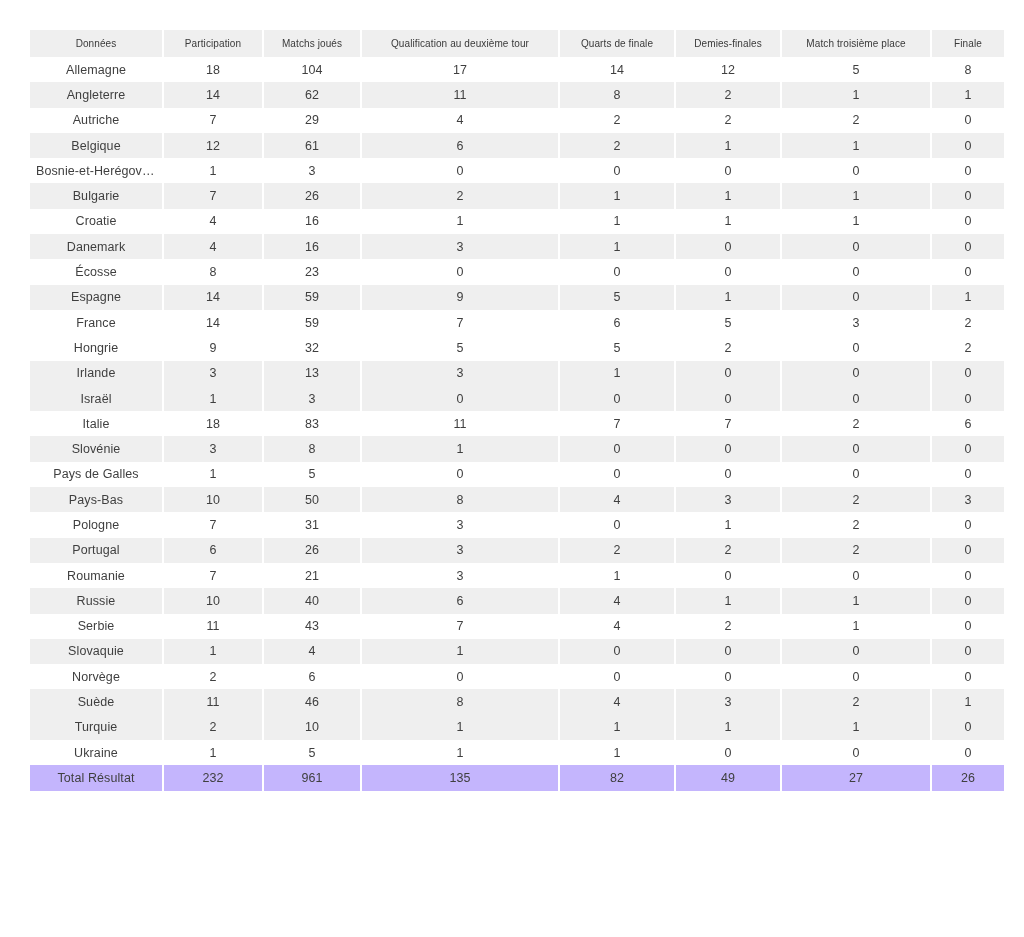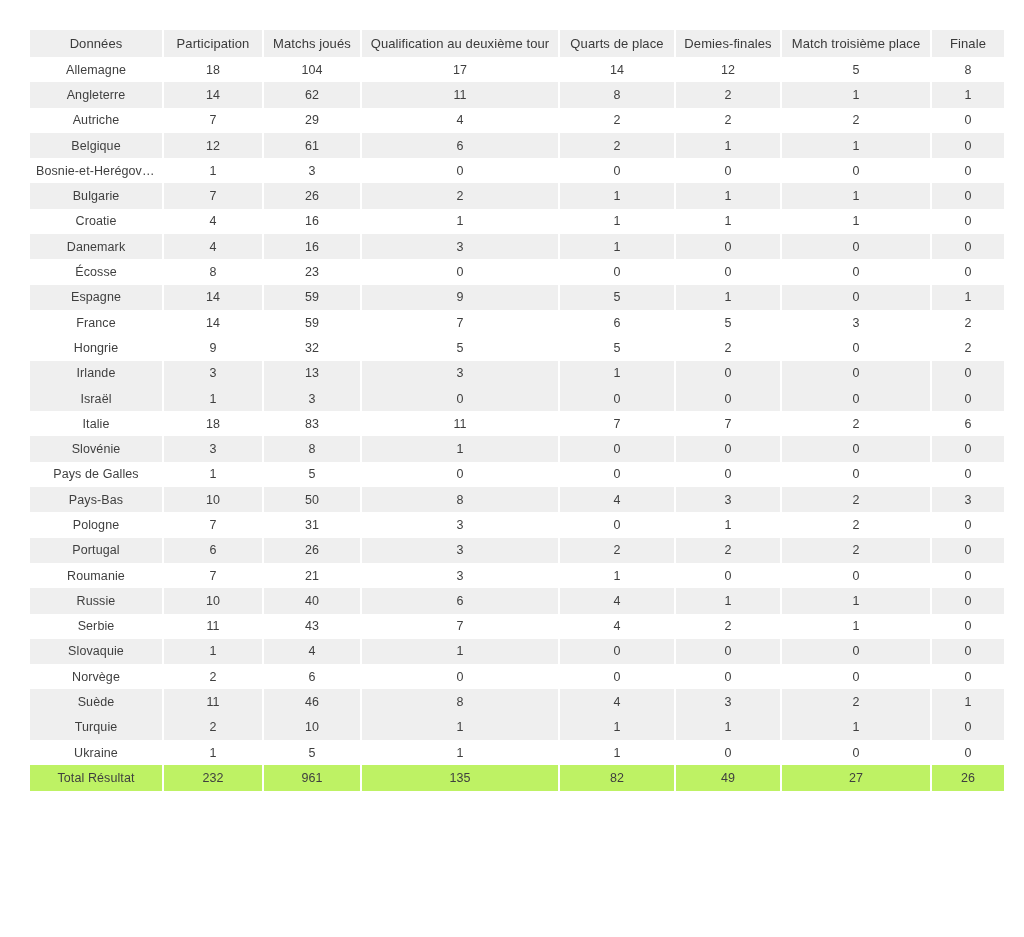--- a/index.html
+++ b/index.html
@@ -59,34 +59,34 @@
     color: #3f3f3f;
     letter-spacing: 0.1px;
     white-space: nowrap;
     overflow: hidden;
     text-overflow: ellipsis;
   }
 
   table.pivot thead th {
     background: #efefef;
     color: #3a3a3a;
-    font-size: 13px;
+    font-size: 10px;
     height: 27px;
     margin-left: 14px;
   }
 
   table.pivot tbody tr.alt td {
     background: #efefef;
   }
   table.pivot tbody tr.plain td {
     background: #ffffff;
   }
 
   table.pivot tbody tr.total td {
-    background: #bef264;
+    background: #c4b5fd;
   }
 
   td.empty-cell::after { content: ""; }
 </style>
 </head>
 <body>
 
 <div id="viz-root">
   <div class="table-wrap">
     <table class="pivot">
@@ -99,21 +99,21 @@
         <col class="c-demi">
         <col class="c-third">
         <col class="c-final">
       </colgroup>
       <thead>
         <tr>
           <th>Données</th>
           <th>Participation</th>
           <th>Matchs joués</th>
           <th>Qualification au deuxième tour</th>
-          <th>Quarts de place</th>
+          <th>Quarts de finale</th>
           <th>Demies-finales</th>
           <th>Match troisième place</th>
           <th>Finale</th>
         </tr>
       </thead>
       <tbody id="table-body">
           <tr class="plain">
             <td>Allemagne</td>
             <td>18</td>
             <td>104</td>

